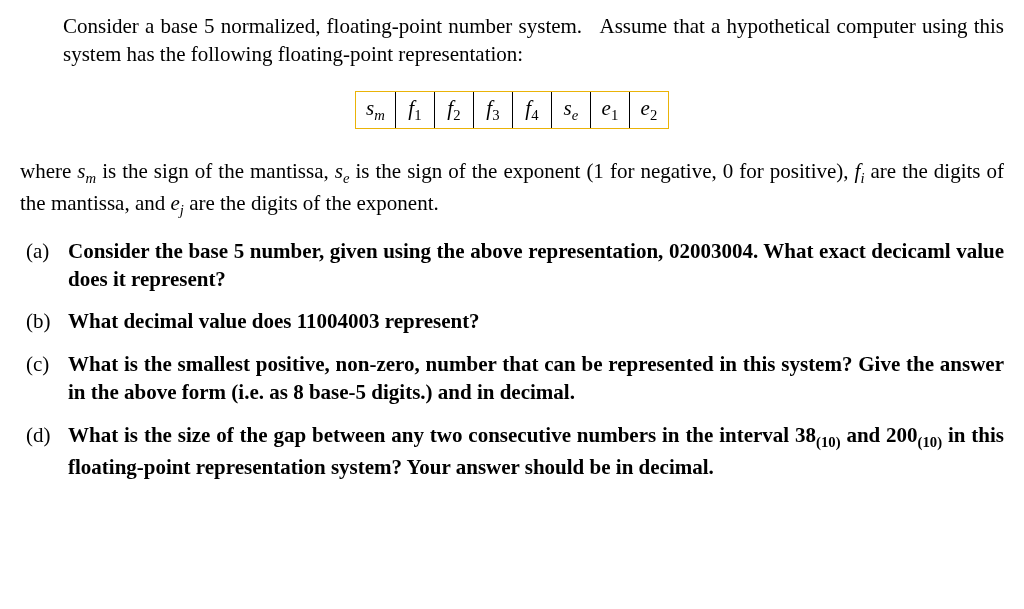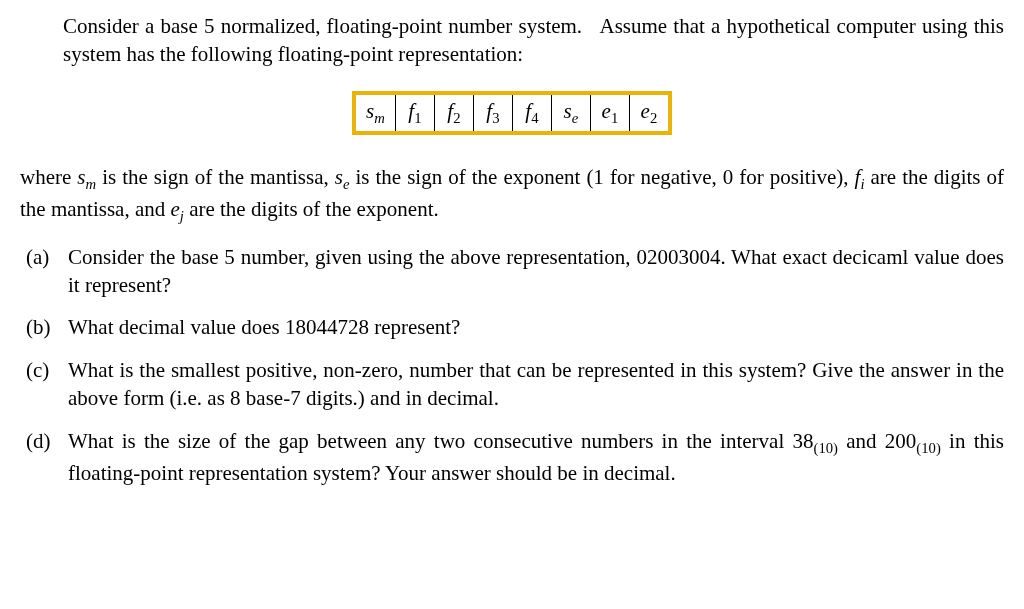--- a/index.html
+++ b/index.html
@@ -17,21 +17,21 @@
       margin-bottom: 22px;
       text-align: justify;
       margin-left: 43px;
     }
     .table-wrap {
       text-align: center;
       margin: 22px 0 28px 0;
     }
     .fp-table {
       display: inline-flex;
-      border: 4px solid #eab308;
+      border: 1px solid #eab308;
     }
     .fp-cell {
       border-right: 1px solid #000;
       padding: 2px 10px;
       font-style: italic;
       font-family: "Times New Roman", Times, serif;
       min-width: 18px;
       text-align: center;
     }
     .fp-cell:last-child {
@@ -61,20 +61,21 @@
       display: flex;
       margin-bottom: 14px;
       text-align: justify;
     }
     ol.items > li .label {
       flex: 0 0 42px;
       padding-left: 6px;
     }
     ol.items > li .content {
       flex: 1;
+      font-weight: bold;
     }
   </style>
 </head>
 <body>
 
 <div class="para">
   <span>Consider a base 5 normalized, floating-point number system.</span>
   &nbsp;
   <span>Assume that a hypothetical computer using this system has the following floating-point representation:</span>
 </div>
@@ -112,25 +113,25 @@
   <span>where </span><span class="italic">s</span><span class="sub">m</span><span> is the sign of the mantissa, </span><span class="italic">s</span><span class="sub">e</span><span> is the sign of the exponent (1 for negative, 0 for positive), </span><span class="italic">f</span><span class="sub">i</span><span> are the digits of the mantissa, and </span><span class="italic">e</span><span class="sub">j</span><span> are the digits of the exponent.</span>
 </div>
 
 <ol class="items">
   <li>
     <div class="label">(a)</div>
     <div class="content">Consider the base 5 number, given using the above representation, 02003004. What exact decicaml value does it represent?</div>
   </li>
   <li>
     <div class="label">(b)</div>
-    <div class="content">What decimal value does 18044728 represent?</div>
+    <div class="content">What decimal value does 11004003 represent?</div>
   </li>
   <li>
     <div class="label">(c)</div>
-    <div class="content">What is the smallest positive, non-zero, number that can be represented in this system? Give the answer in the above form (i.e. as 8 base-7 digits.) and in decimal.</div>
+    <div class="content">What is the smallest positive, non-zero, number that can be represented in this system? Give the answer in the above form (i.e. as 8 base-5 digits.) and in decimal.</div>
   </li>
   <li>
     <div class="label">(d)</div>
     <div class="content">
       <span>What is the size of the gap between any two consecutive numbers in the interval 38</span><span class="sub-upright">(10)</span><span> and 200</span><span class="sub-upright">(10)</span><span> in this floating-point representation system?  Your answer should be in decimal.</span>
     </div>
   </li>
 </ol>
 
 </body></html>

